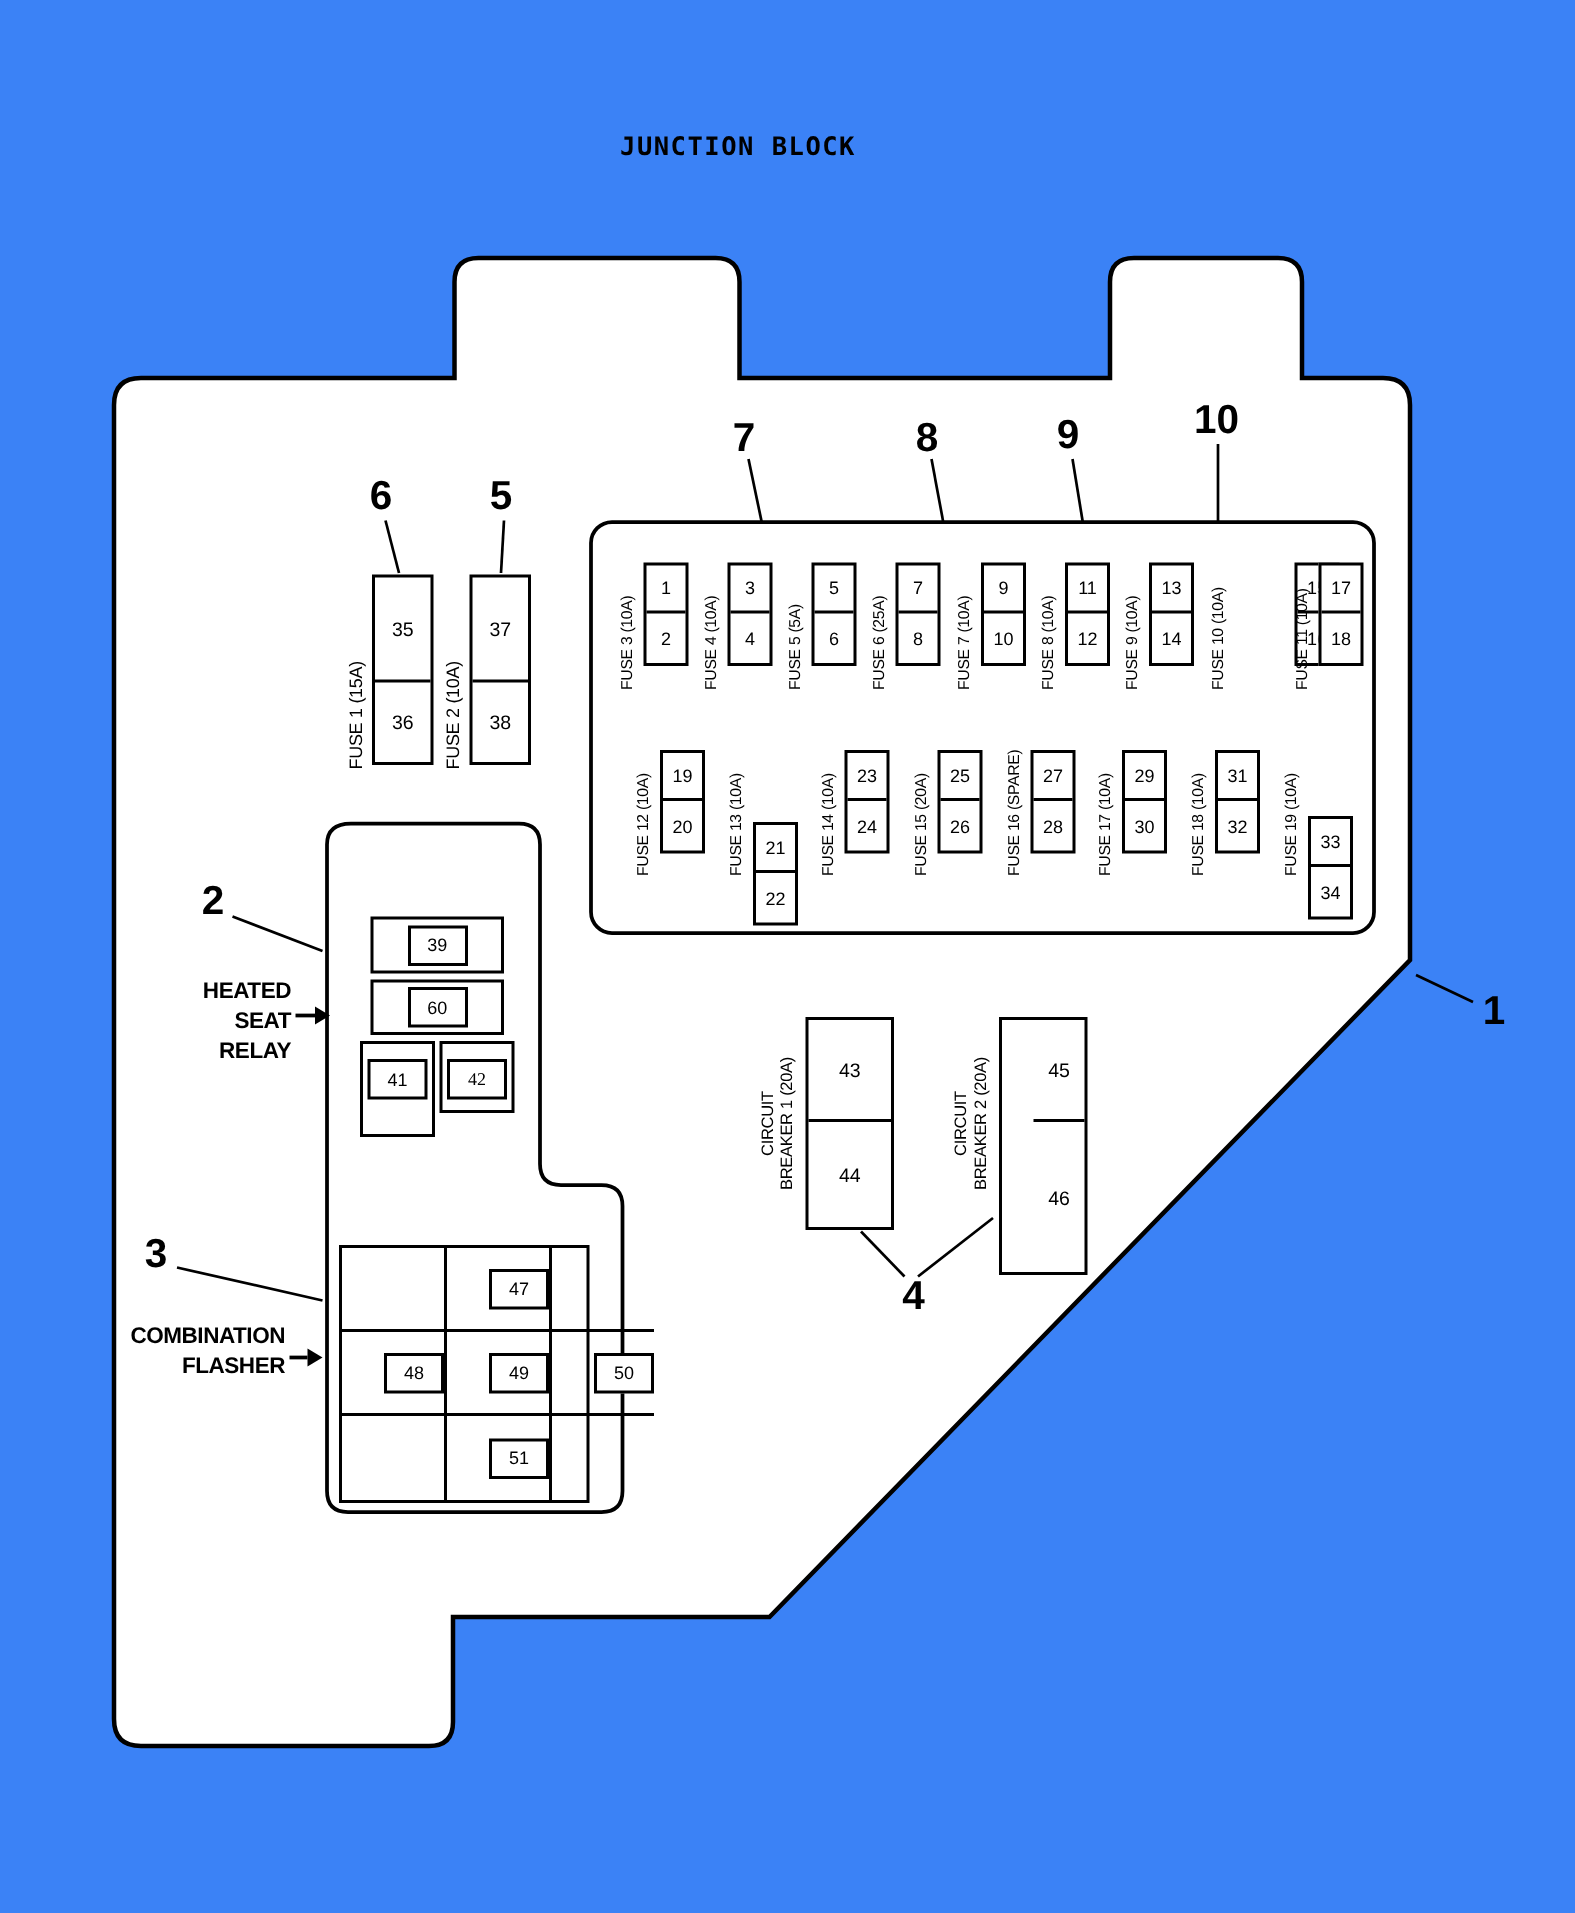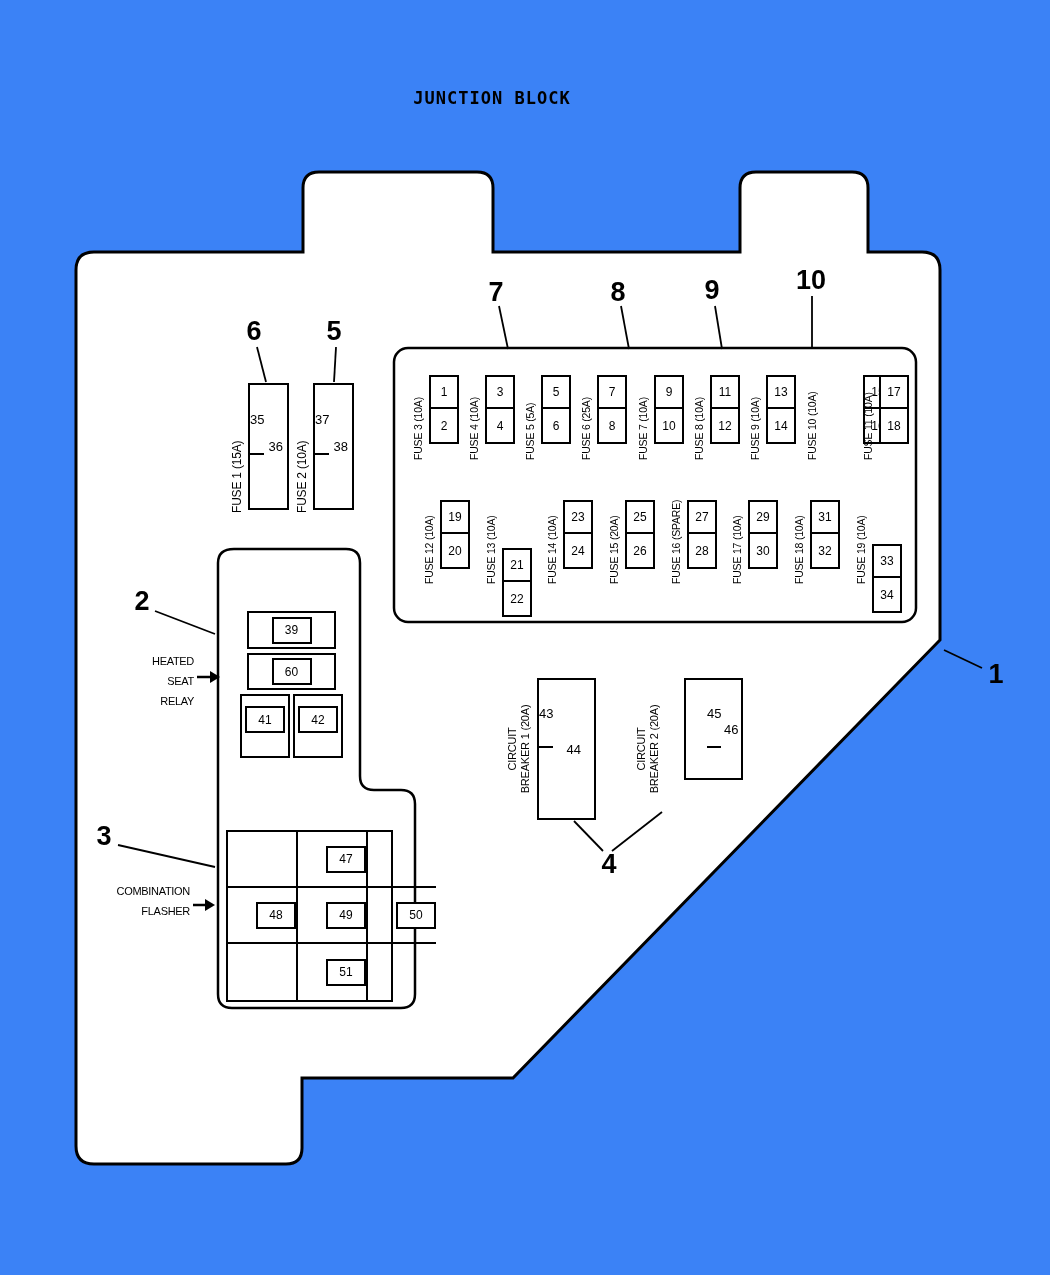--- a/index.html
+++ b/index.html
@@ -32,40 +32,40 @@
   .vlabel-side { font-size:12px; height:16px; line-height:16px; }
   .vlabel-cb { height:26px; line-height:13px; font-size:11px; text-align:center; }
 
   .fuse-col { position:absolute; width:30px; border:2px solid #000; box-sizing:border-box; background:#fff; }
   .fuse-cell {
     height:32px; border-bottom:2px solid #000; box-sizing:border-box;
     display:flex; align-items:center; justify-content:center; font-size:12px;
   }
   .fuse-cell.last { border-bottom:none; height:33px; }
 
-  .vblock { position:absolute; border:2.5px solid #000; box-sizing:border-box; background:#fff; display:flex; flex-direction:row; }
+  .vblock { position:absolute; border:2.5px solid #000; box-sizing:border-box; background:#fff; display:flex; flex-direction:column; }
   .vcell { border-bottom:2.5px solid #000; box-sizing:border-box; display:flex; align-items:center; justify-content:center; font-size:13px; }
   .vcell.last { border-bottom:none; flex:1; }
 
   .relay-outer { position:absolute; border:2px solid #000; box-sizing:border-box; background:#fff; display:flex; align-items:center; justify-content:center; }
   .relay-outer.tall { align-items:flex-start; padding-top:10px; }
   .numbox {
     border:2px solid #000; width:40px; height:27px; box-sizing:border-box; background:#fff;
     display:flex; align-items:center; justify-content:center; font-size:12px;
   }
   .flasher-grid {
     position:absolute; left:226px; top:830px; width:167px; height:172px;
     border:2.5px solid #000; box-sizing:border-box; background:#fff;
     display:grid; grid-template-columns:repeat(3,1fr); grid-template-rows:repeat(3,1fr);
   }
   .g-cell { border-right:2px solid #000; border-bottom:2px solid #000; display:flex; align-items:center; justify-content:center;padding-left:28px; }
   .g-cell.col3 { border-right:none; }
   .g-cell.row3 { border-bottom:none; }
 
-  .side-label { position:absolute; font-weight:normal; font-size:11px; line-height:20px; text-align:right; letter-spacing:-0.3px; }
+  .side-label { position:absolute; font-weight:bold; font-size:15px; line-height:20px; text-align:right; letter-spacing:-0.3px; }
 </style>
 </head>
 <body>
 
 <div class="canvas">
 
   <svg class="lines" width="1050" height="1275" viewBox="0 0 1050 1275">
 
     <path d="M 112 252 L 303 252 L 303 188 Q 303 172 319 172 L 477 172 Q 493 172 493 188 L 493 252
          L 740 252 L 740 188 Q 740 172 756 172 L 852 172 Q 868 172 868 188 L 868 252
@@ -242,30 +242,30 @@
         <div>BREAKER 1 (20A)</div>
       </div>
       <div class="vblock" style="left: 537px; top: 678px; width: 59px; height: 142px;">
         <div class="vcell" style="height: 68px;">43</div>
         <div class="vcell last">44</div>
       </div>
       <div class="vlabel vlabel-cb" style="left: 573px; top: 736px; width: 150px;">
         <div>CIRCUIT</div>
         <div>BREAKER 2 (20A)</div>
       </div>
-      <div class="vblock" style="left: 684px; top: 678px; width: 59px; height: 102px; padding-left: 21px;">
+      <div class="vblock" style="left: 666px; top: 678px; width: 59px; height: 172px; padding-left: 21px;">
         <div class="vcell" style="height: 68px;">45</div>
         <div class="vcell last">46</div>
       </div>
       <div class="relay-outer" style="left: 247px; top: 611px; width: 89px; height: 38px;">
         <div class="numbox">39</div>
       </div>
       <div class="relay-outer" style="left: 247px; top: 653px; width: 89px; height: 37px;">
         <div class="numbox">60</div>
       </div>
       <div class="relay-outer tall" style="left: 240px; top: 694px; width: 50px; height: 64px;">
         <div class="numbox">41</div>
       </div>
-      <div class="relay-outer tall" style="left: 293px; top: 694px; width: 50px; height: 64px;">
+      <div class="relay-outer tall" style="left: 293px; top: 694px; width: 50px; height: 48px; font-family: Liberation Serif, serif;">
         <div class="numbox">42</div>
       </div>
     </div>
 </div>
 
 </body></html>

